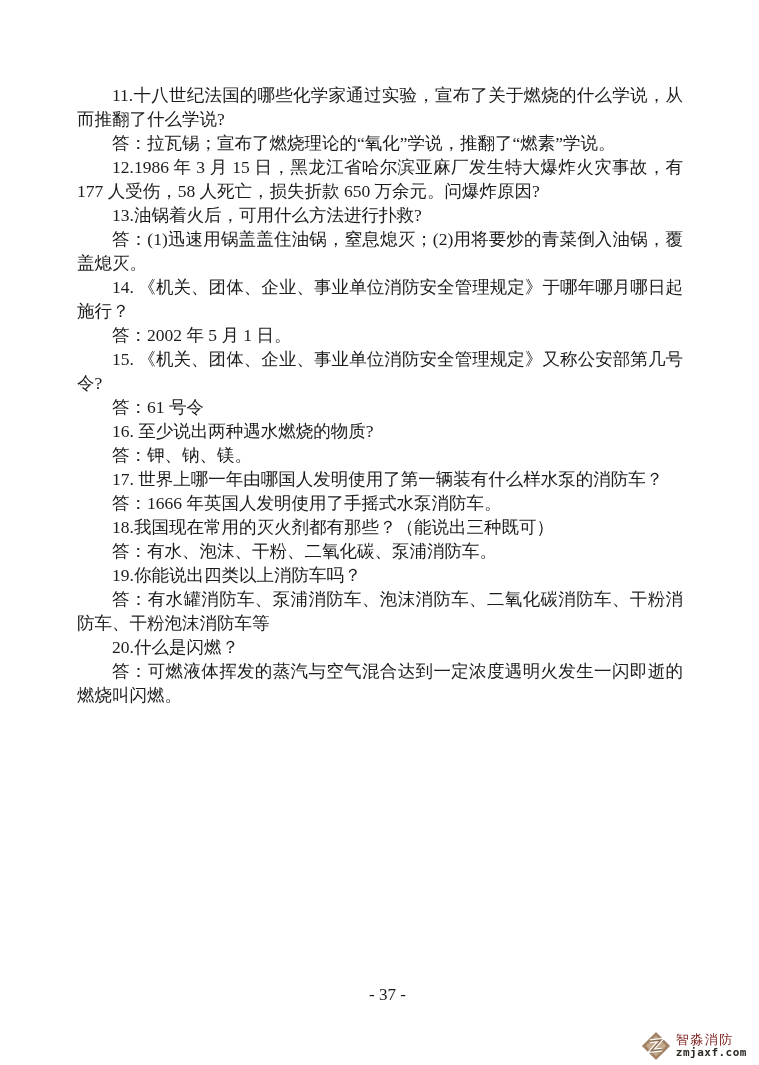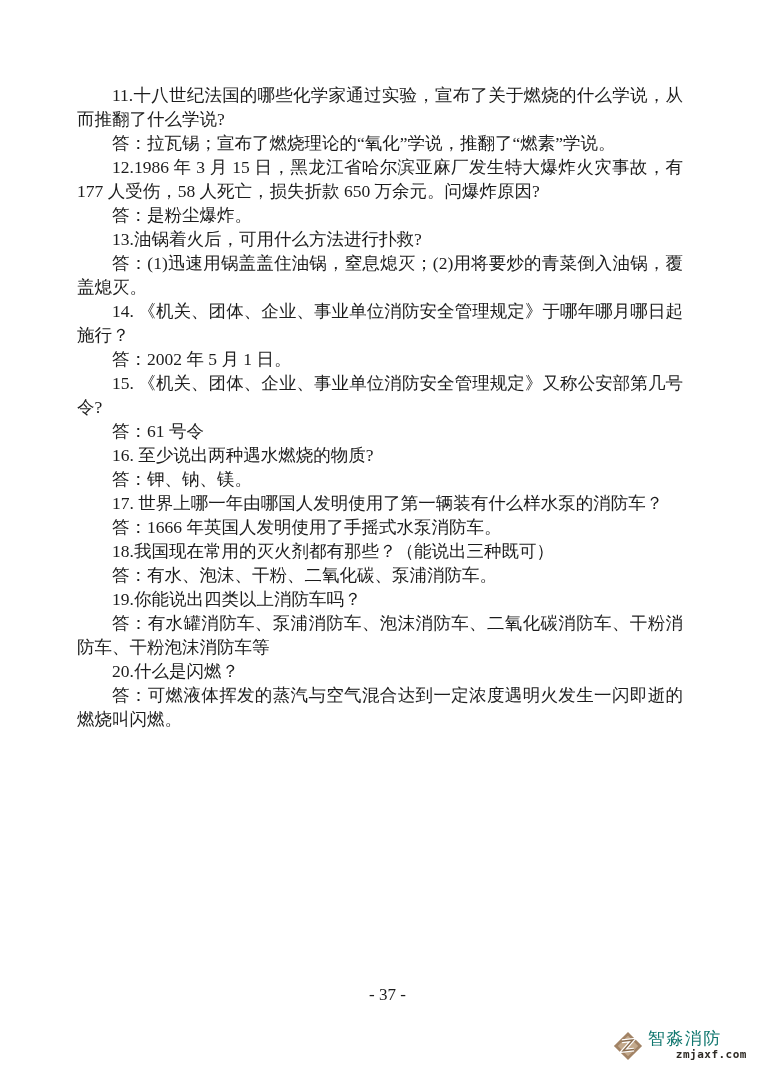--- a/index.html
+++ b/index.html
@@ -42,42 +42,40 @@
     position: absolute;
     right: 12px;
     bottom: 4px;
     display: flex;
     align-items: center;
     gap: 5px;
   }
   .logo-icon { width: 30px; height: 30px; flex: 0 0 auto; }
   .logo-text { display: flex; flex-direction: column; line-height: 1.05; }
   .logo-brand {
-    font-family: Liberation Mono, monospace;
-    font-size: 17px;
-    color: #0f766e;
+    font-family: Liberation Serif, serif;
+    font-size: 13px;
+    color: #7f1d1d;
     letter-spacing: 1.5px;
   }
   .logo-site {
     font-family: "DejaVu Sans Mono", monospace;
     font-size: 11px;
     font-weight: bold;
     color: #2e2a24;
     letter-spacing: 0.5px;
-    margin-left: 28px;
   }
 </style>
 </head>
 <body>
 
 <div class="content">
   <p>11.十八世纪法国的哪些化学家通过实验，宣布了关于燃烧的什么学说，从而推翻了什么学说?</p>
   <p>答：拉瓦锡；宣布了燃烧理论的“氧化”学说，推翻了“燃素”学说。</p>
   <p>12.1986 年 3 月 15 日，黑龙江省哈尔滨亚麻厂发生特大爆炸火灾事故，有 177 人受伤，58 人死亡，损失折款 650 万余元。问爆炸原因?</p>
-  <p>答：是粉尘爆炸。</p>
   <p>13.油锅着火后，可用什么方法进行扑救?</p>
   <p>答：(1)迅速用锅盖盖住油锅，窒息熄灭；(2)用将要炒的青菜倒入油锅，覆盖熄灭。</p>
   <p>14. 《机关、团体、企业、事业单位消防安全管理规定》于哪年哪月哪日起施行？</p>
   <p>答：2002 年 5 月 1 日。</p>
   <p>15. 《机关、团体、企业、事业单位消防安全管理规定》又称公安部第几号令?</p>
   <p>答：61 号令</p>
   <p>16. 至少说出两种遇水燃烧的物质?</p>
   <p>答：钾、钠、镁。</p>
   <p>17. 世界上哪一年由哪国人发明使用了第一辆装有什么样水泵的消防车？</p>
   <p>答：1666 年英国人发明使用了手摇式水泵消防车。</p>

